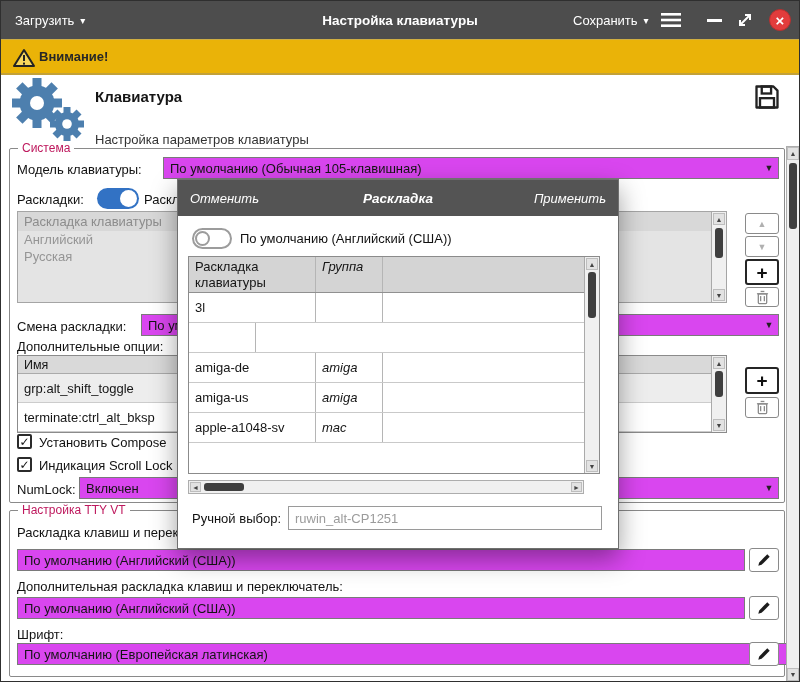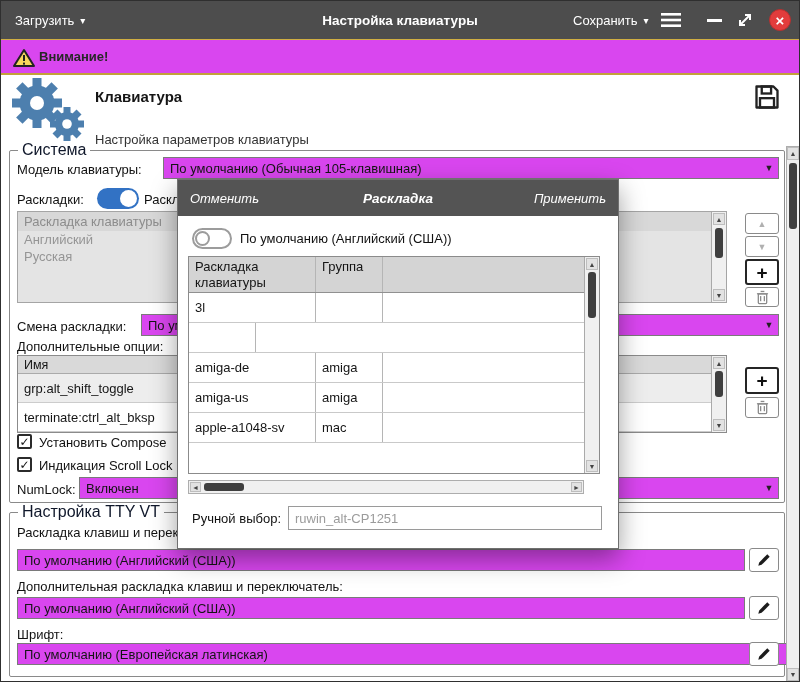--- a/index.html
+++ b/index.html
@@ -19,31 +19,31 @@
   .tb-title { position:absolute; left:0; right:0; top:0; height:38px; display:flex; align-items:center;
               justify-content:center; color:#fff; font-weight:700; font-size:13.5px; pointer-events:none; }
   .caret { font-size:10px; color:#fff; }
   .tb-icon { position:absolute; display:flex; align-items:center; justify-content:center; cursor:pointer; }
   .minbar { width:15px; height:3px; background:#fff; }
   .close-btn { position:absolute; left:768px; top:8px; width:22px; height:22px; border-radius:50%;
                background:#e23c3c; border:1px solid #b82f2f; color:#fff; display:flex; align-items:center;
                justify-content:center; font-size:15px; font-weight:700; cursor:pointer; }
 
   
-  .warnbar { position:absolute; left:0; top:38px; right:0; height:36px; background:#d946ef;
+  .warnbar { position:absolute; left:0; top:38px; right:0; height:36px; background:#eab308;
              border-top:1px solid #cfae42; border-bottom:2px solid #c2a139; display:flex; align-items:center; }
   .warn-text { margin-left:38px; font-weight:700; color:#272727; }
 
   
   .page-title { position:absolute; left:94px; top:87px; font-size:15px; font-weight:700; }
   .page-subtitle { position:absolute; left:94px; top:111px; font-size:13px; color:#333;margin-top:20px; }
 
   
   fieldset { position:absolute; border:1px solid #8a8a8a; border-radius:2px; margin:0; padding:0; }
-  legend { margin-left:8px; padding:0 4px; font-size:16px; color:#0f172a; }
+  legend { margin-left:8px; padding:0 4px; font-size:12px; color:#be185d; }
 
   
   .combo, .field { position:absolute; height:22px; background:#d946ef; border:1px solid #7a7a7a;
                    display:flex; align-items:center; }
   .combo-text, .field-text { flex:1; padding:0 6px; white-space:nowrap; overflow:hidden; font-size:13px; }
   .combo-arrow { width:18px; text-align:center; color:#222; font-size:9px; }
 
   
   .toggle { position:absolute; border-radius:12px; }
   .toggle.on { width:42px; height:21px; background:#3272c4; }
@@ -93,21 +93,21 @@
   .mh-title { position:absolute; left:0; right:0; top:0; height:36px; display:flex; align-items:center;
               justify-content:center; font-weight:700; font-size:13.5px; pointer-events:none; }
 
   .mtable { position:absolute; left:10px; top:76px; width:412px; height:218px; background:#fff;
             border:1px solid #8b8b8b; }
   .mhead { display:flex; height:36px; background:#d4d4d4; border-bottom:1px solid #909090; margin-right:15px; }
   .mrow  { display:flex; height:30px; border-bottom:1px solid #c9c9c9; background:#fff; margin-right:15px; }
   .mcell { padding:2px 6px; font-size:13px; overflow:hidden; border-right:1px solid #b5b5b5;
            display:flex; align-items:center; }
   .mhead .mcell { align-items:flex-start; line-height:1.25; }
-  .c1 { width:127px; } .c2 { width:67px; } .c3 { flex:1; border-right:none; }
+  .c1 { width:127px; } .c2 { width:67px;font-style:italic; } .c3 { flex:1; border-right:none; }
 
   .text-input { position:absolute; border:1px solid #9a9a9a; background:#fff; color:#9b9b9b;
                 font:13px "Liberation Sans","DejaVu Sans",sans-serif; padding:0 6px; height:24px; }
 </style>
 </head>
 <body>
 
 <div class="window">
 
   <div class="titlebar">

